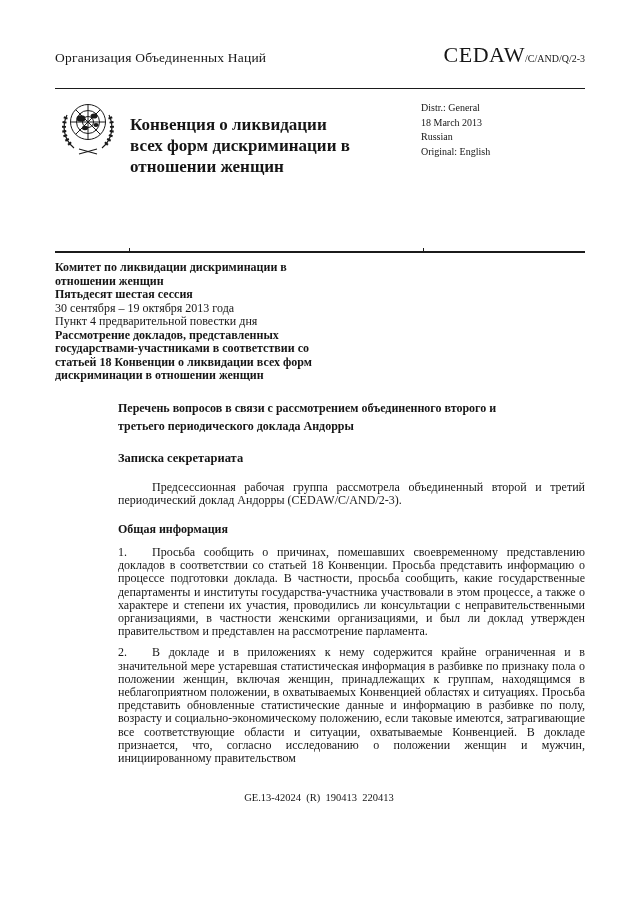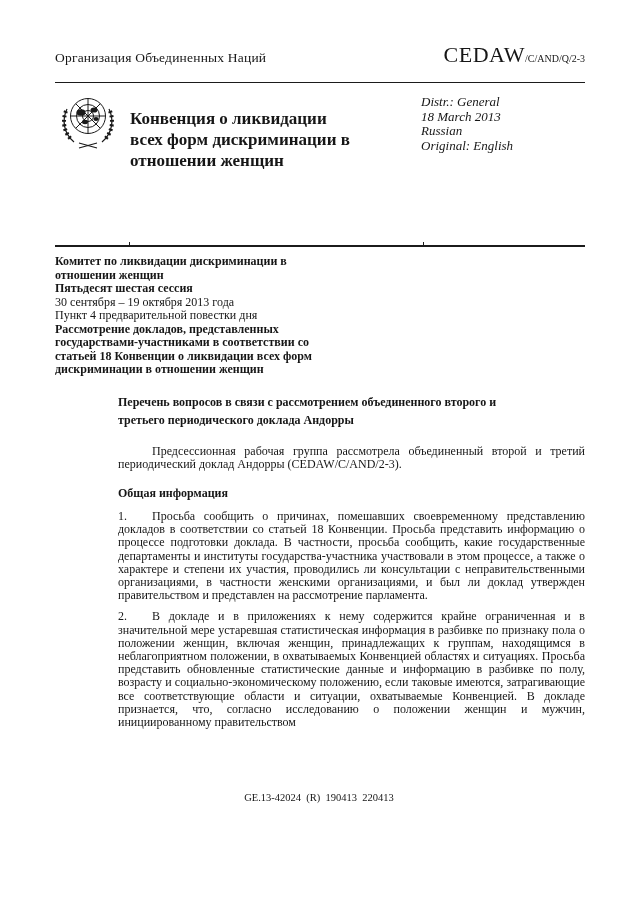--- a/index.html
+++ b/index.html
@@ -9,38 +9,38 @@
     background: #ffffff;
     color: #161616;
     font-family: "Liberation Serif", "DejaVu Serif", serif;
     overflow: hidden;
   }
   .content { position: absolute; left: 55px; top: 0; width: 530px; }
 
   
   .doc-header {
     display: flex; justify-content: space-between; align-items: flex-end;
-    padding-top: 44px; padding-bottom: 16px;
+    padding-top: 44px; padding-bottom: 22px;
     border-bottom: 1.5px solid #1b1b1b;
     gap: 24px;
   }
   .org-name { font-size: 13.5px; letter-spacing: 0.2px; }
   .doc-symbol { font-size: 22px; letter-spacing: 0.5px; line-height: 1; }
   .doc-symbol .suffix { font-size: 10px; letter-spacing: 0; }
 
   
   .masthead { display: flex; margin-top: 8px; }
   .emblem-box { width: 66px; height: 62px; flex: none; }
   .conv-title {
     font-weight: bold; font-size: 17px; line-height: 21px;
     width: 228px; margin-left: 9px; margin-top: 17px;
   }
   .distr-block {
     margin-left: auto; width: 164px;
-    font-size: 13px; line-height: 14.5px; padding-top: 4px; font-style: italic;
+    font-size: 10px; line-height: 14.5px; padding-top: 4px;
   }
 
   .masthead-rule {
     margin-top: 74px; height: 2px; background: #1b1b1b; position: relative;
   }
   .masthead-rule .tick {
     position: absolute; top: -3px; width: 1px; height: 5px; background: #1b1b1b;
   }
   .tick-1 { left: 74px; } .tick-2 { left: 368px; }
 
@@ -136,20 +136,21 @@
     <div class="committee">
       <div class="bold committee-name">Комитет по ликвидации дискриминации в отношении женщин</div>
       <div class="bold">Пятьдесят шестая сессия</div>
       <div>30 сентября – 19 октября 2013 года</div>
       <div>Пункт 4 предварительной повестки дня</div>
       <div class="bold agenda-topic">Рассмотрение докладов, представленных государствами-участниками в соответствии со статьей 18 Конвенции о ликвидации всех форм дискриминации в отношении женщин</div>
     </div>
 
     <div class="body-col">
       <div class="doc-title">Перечень вопросов в связи с рассмотрением объединенного второго и третьего периодического доклада Андорры</div>
+      <div class="subtitle">Записка секретариата</div>
 
       <p class="para intro">Предсессионная рабочая группа рассмотрела объединенный второй и третий периодический доклад Андорры (CEDAW/C/AND/2-3).</p>
 
       <div class="section-heading">Общая информация</div>
 
       <p class="para numbered"><span class="para-num">1.</span><span>Просьба сообщить о причинах, помешавших своевременному представлению докладов в соответствии со статьей 18 Конвенции. Просьба представить информацию о процессе подготовки доклада. В частности, просьба сообщить, какие государственные департаменты и институты государства-участника участвовали в этом процессе, а также о характере и степени их участия, проводились ли консультации с неправительственными организациями, в частности женскими организациями, и был ли доклад утвержден правительством и представлен на рассмотрение парламента.</span></p>
 
       <p class="para numbered"><span class="para-num">2.</span><span>В докладе и в приложениях к нему содержится крайне ограниченная и в значительной мере устаревшая статистическая информация в разбивке по признаку пола о положении женщин, включая женщин, принадлежащих к группам, находящимся в неблагоприятном положении, в охватываемых Конвенцией областях и ситуациях. Просьба представить обновленные статистические данные и информацию в разбивке по полу, возрасту и социально-экономическому положению, если таковые имеются, затрагивающие все соответствующие области и ситуации, охватываемые Конвенцией. В докладе признается, что, согласно исследованию о положении женщин и мужчин, инициированному правительством</span></p>
     </div>
   </div>

